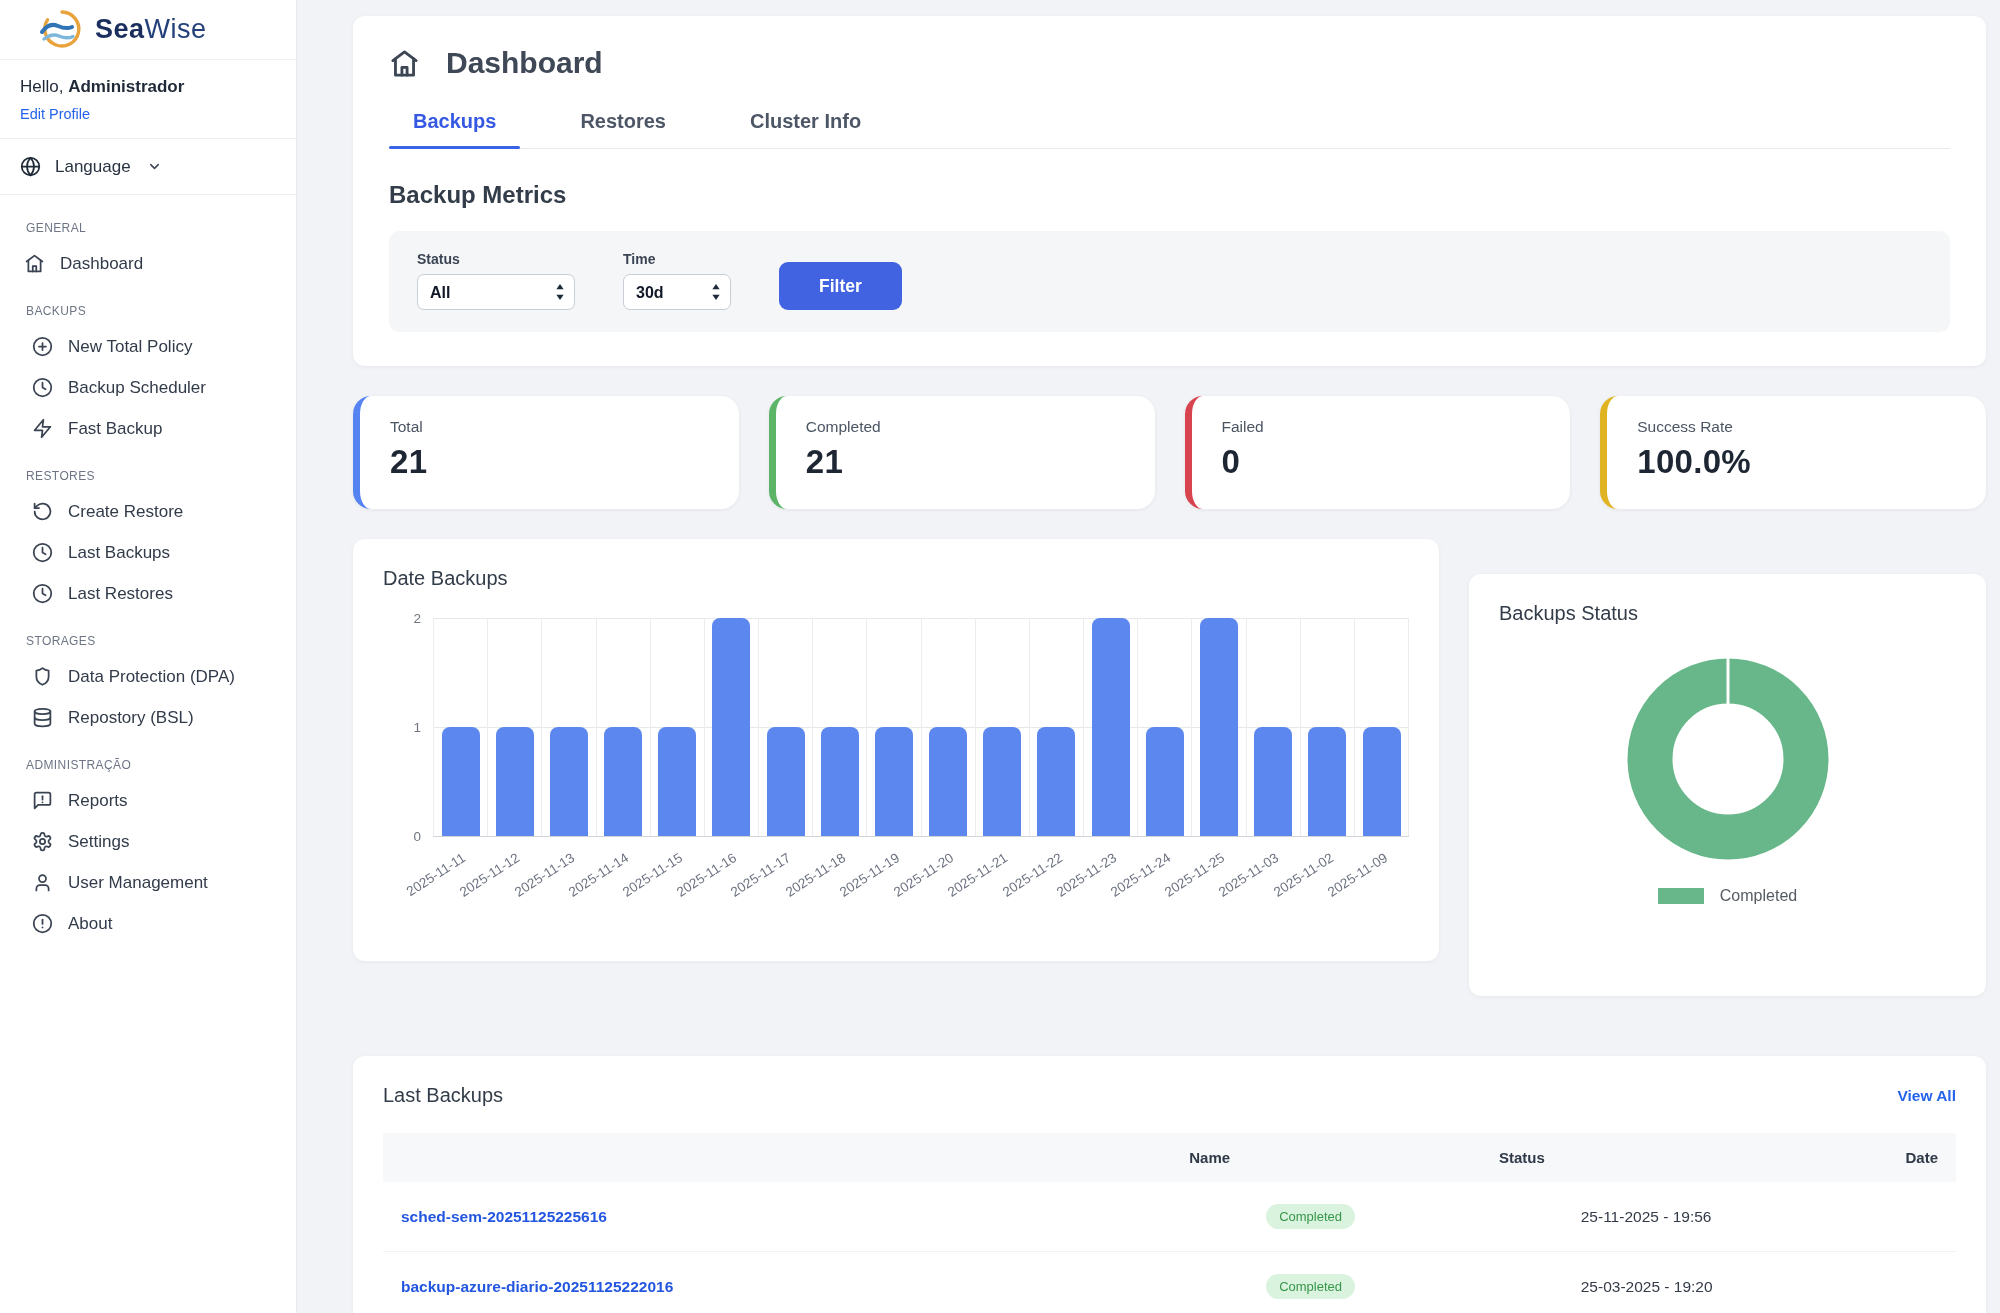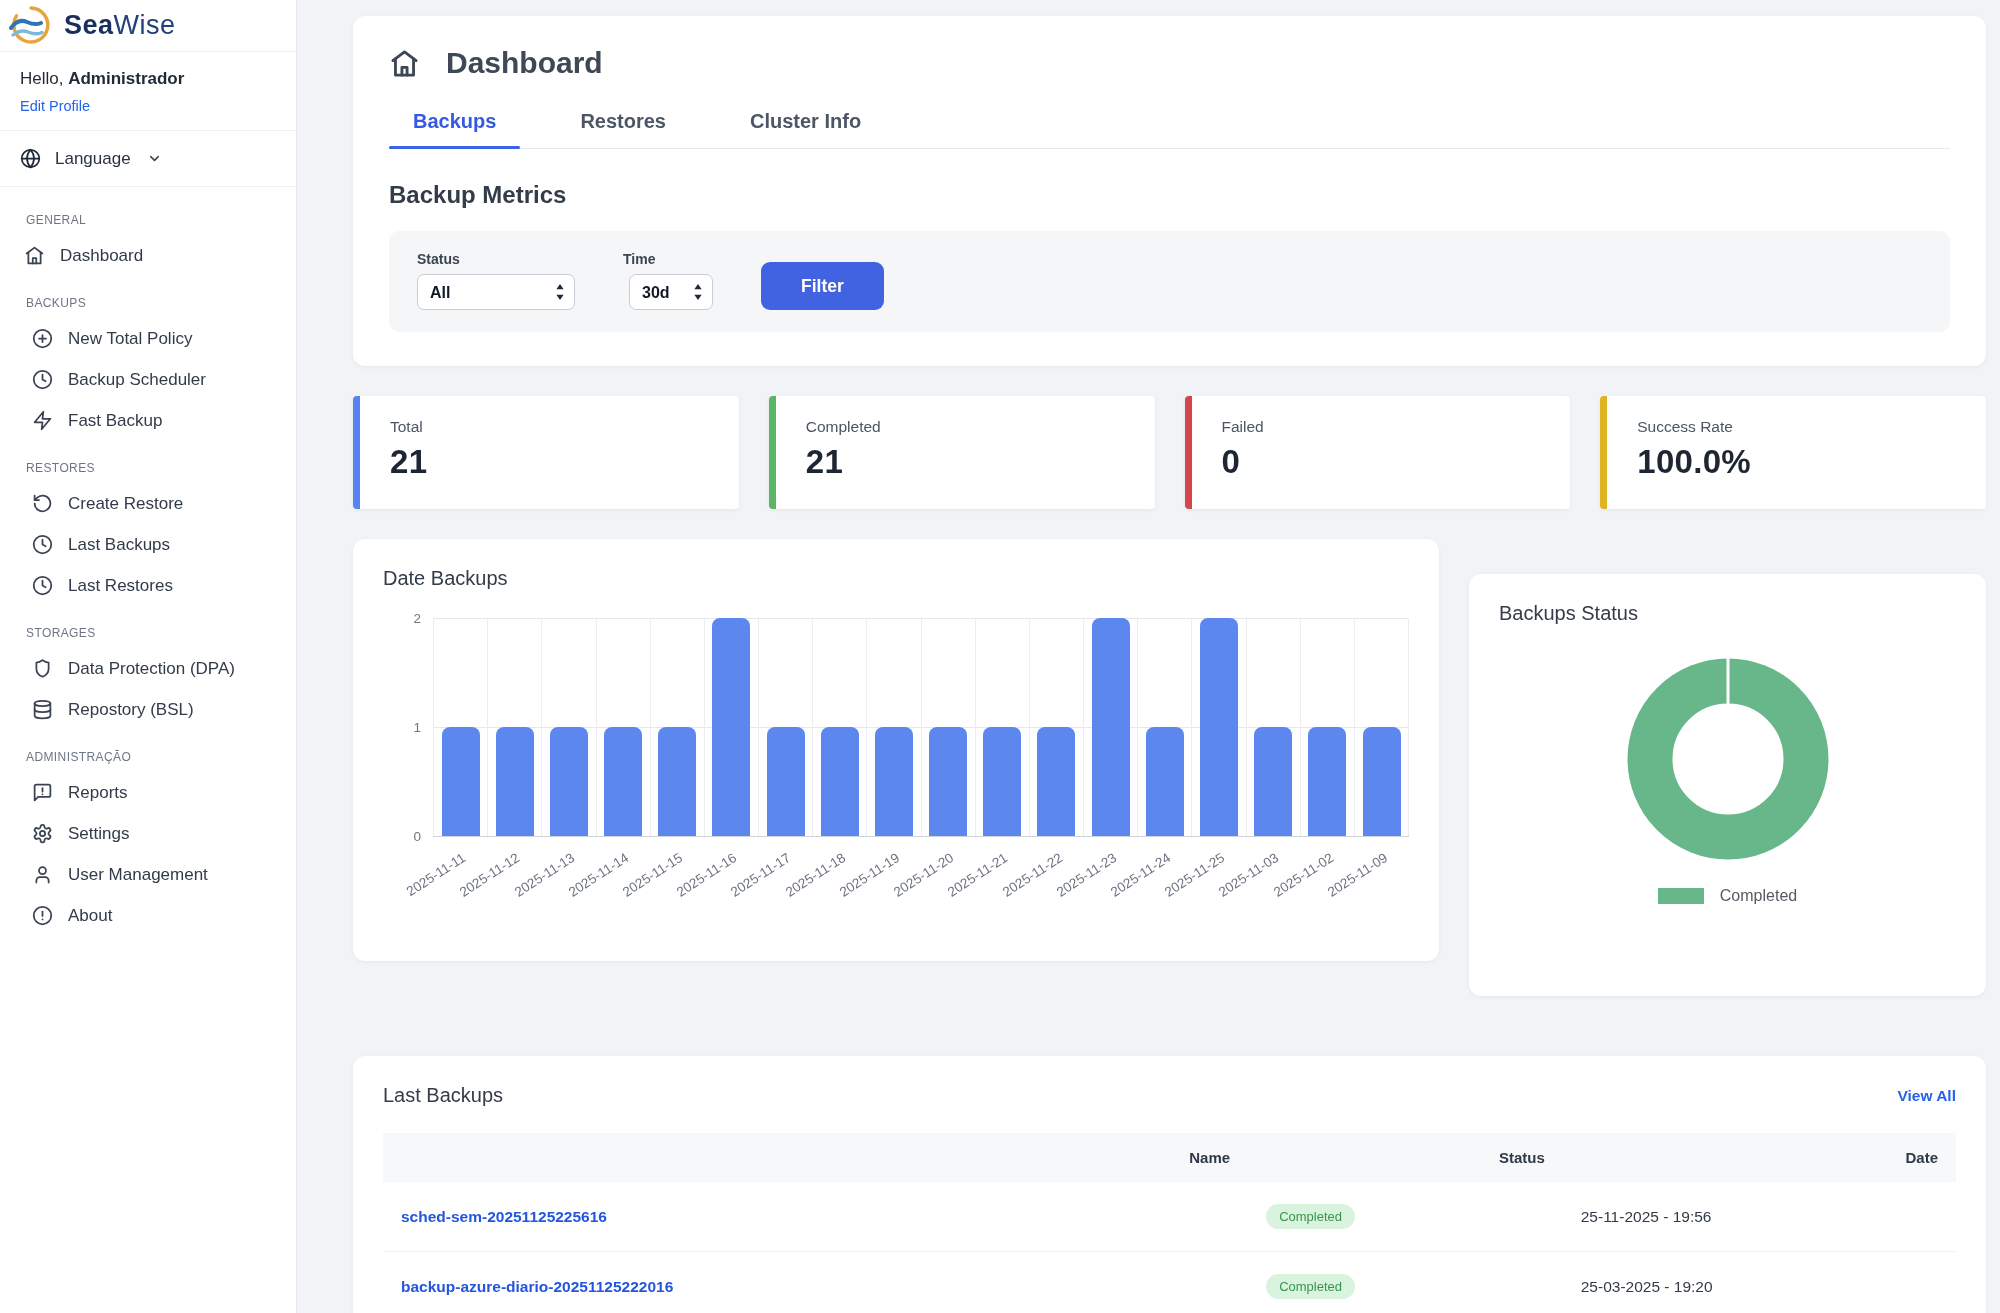--- a/index.html
+++ b/index.html
@@ -1,21 +1,21 @@
 <!DOCTYPE html>
 <html><head>
 <meta charset="utf-8">
 <style>
   * { margin:0; padding:0; box-sizing:border-box; }
   html,body { width:2000px; height:1313px; overflow:hidden; }
   body { font-family:"Liberation Sans","DejaVu Sans",sans-serif; background:#f1f3f6; color:#333c49; }
 
   
   .sidebar { position:fixed; left:0; top:0; width:297px; height:100%; background:#fff; border-right:1px solid #e7e9ee; z-index:5; }
-  .logo-block { height:52px; display:flex; align-items:center; padding-left:4px; border-bottom:1px solid #eef0f3; }
+  .logo-block { height:60px; display:flex; align-items:center; padding-left:35px; border-bottom:1px solid #eef0f3; }
   .logo-text { font-size:27px; color:#1b2f5e; letter-spacing:.5px; margin-left:6px; }
   .logo-text .bold { font-weight:700; }
   .logo-text .light { font-weight:300; color:#24407a; }
   .greeting-block { padding:17px 20px 15px; border-bottom:1px solid #eef0f3; }
   .greeting { font-size:17px; color:#1f2937; }
   .greeting b { font-weight:700; }
   .edit-profile { display:inline-block; margin-top:9px; font-size:14.5px; color:#2563eb; text-decoration:none; cursor:pointer; }
   .language-row { display:flex; align-items:center; gap:14px; padding:17px 20px; border-bottom:1px solid #eef0f3; cursor:pointer; color:#2a3342; font-size:17px; }
   .language-row .ic { width:21px; height:21px; color:#1f2937; }
   .language-row .chev { width:15px; height:15px; color:#3b4453; margin-left:2px; }
@@ -35,27 +35,27 @@
   .page-title { font-size:30px; font-weight:600; color:#3f4856; }
   .tabs { display:flex; gap:36px; margin-top:30px; border-bottom:1px solid #e7e9ee; }
   .tab { padding:0 24px 15px; font-size:20px; font-weight:700; color:#4d5666; cursor:pointer; position:relative; }
   .tab.active { color:#3659e3; }
   .tab.active::after { content:""; position:absolute; left:0; right:0; bottom:-1px; height:3px; background:#3b63e8; border-radius:2px; }
   .section-title { margin-top:32px; font-size:24px; font-weight:700; color:#333c49; }
   .filter-bar { margin-top:22px; background:#f5f6f8; border-radius:10px; padding:20px 28px 22px; display:flex; align-items:flex-end; gap:48px; }
   .field-label { font-size:14px; font-weight:600; color:#3b4453; margin-bottom:7px; }
   .select-wrap { position:relative; }
   select { appearance:none; -webkit-appearance:none; background:#fff; border:1px solid #c9cdd6; border-radius:7px; height:36px; font-family:inherit; font-size:16px; font-weight:600; color:#111827; padding:0 28px 0 12px; width:158px; cursor:pointer; }
-  .select-wrap.small select { width:84px;margin-left:6px; }
+  .select-wrap.small select { width:108px; }
   .updown { position:absolute; right:9px; top:50%; transform:translateY(-50%); width:12px; height:18px; color:#1f2937; pointer-events:none; }
   .filter-btn { height:48px; padding:0 40px; border:none; border-radius:9px; background:#4263e1; color:#fff; font-family:inherit; font-size:17.5px; font-weight:700; cursor:pointer; }
 
   
   .metric-row { display:flex; gap:30px; margin-top:30px; }
-  .metric-card { flex:1; background:#fff; border-radius:4px; padding:22px 30px 28px; box-shadow:0 1px 4px rgba(16,24,40,.06); border-left:7px solid #ccc; }
+  .metric-card { flex:1; background:#fff; border-radius:18px; padding:22px 30px 28px; box-shadow:0 1px 4px rgba(16,24,40,.06); border-left:7px solid #ccc; }
   .metric-label { font-size:15.5px; color:#4b5563; }
   .metric-value { margin-top:7px; font-size:33px; font-weight:800; color:#1e2633; letter-spacing:.3px; }
 
   
   .charts-row { display:flex; gap:30px; margin-top:30px; }
   .chart-card { padding:28px 30px 24px; height:422px; }
   .chart-card.left { width:1086px; flex:0 0 auto; }
   .chart-card.right { flex:1;margin-top:35px; }
   .chart-title { font-size:20px; font-weight:400; color:#333c49; }
 

